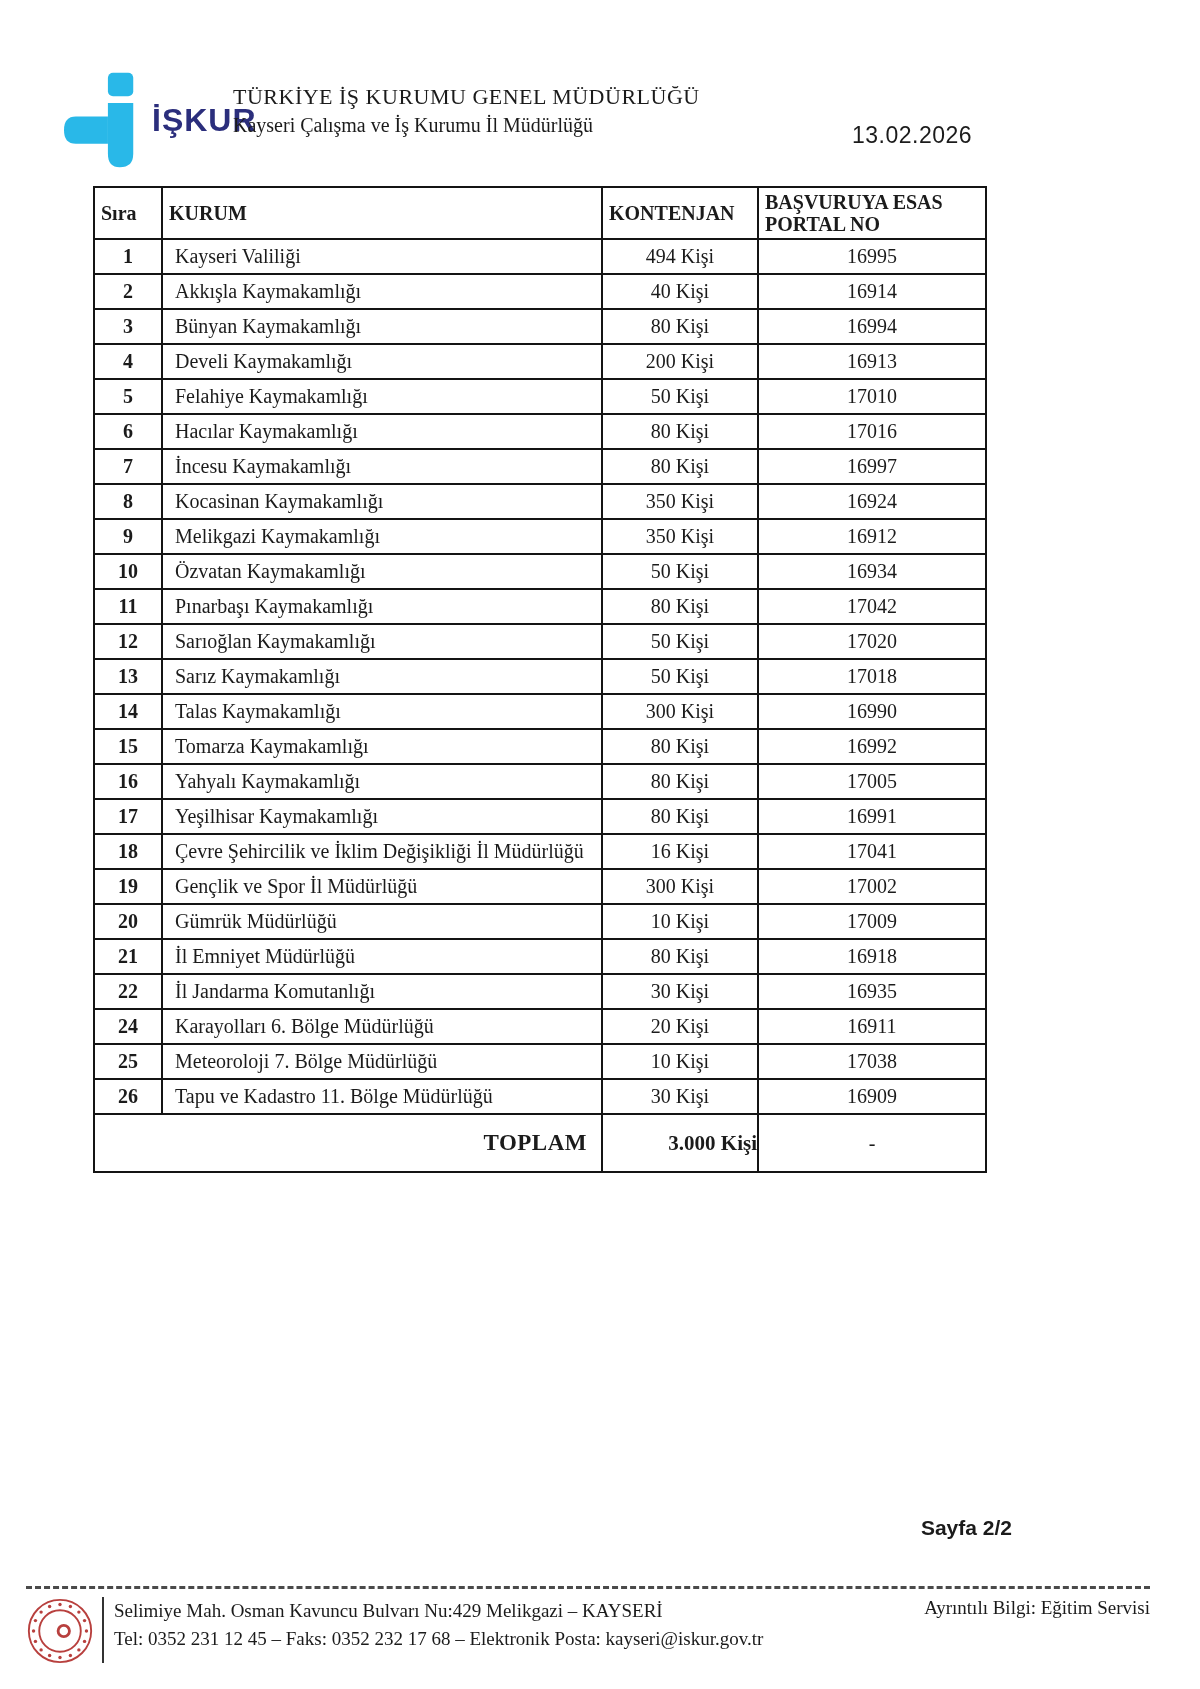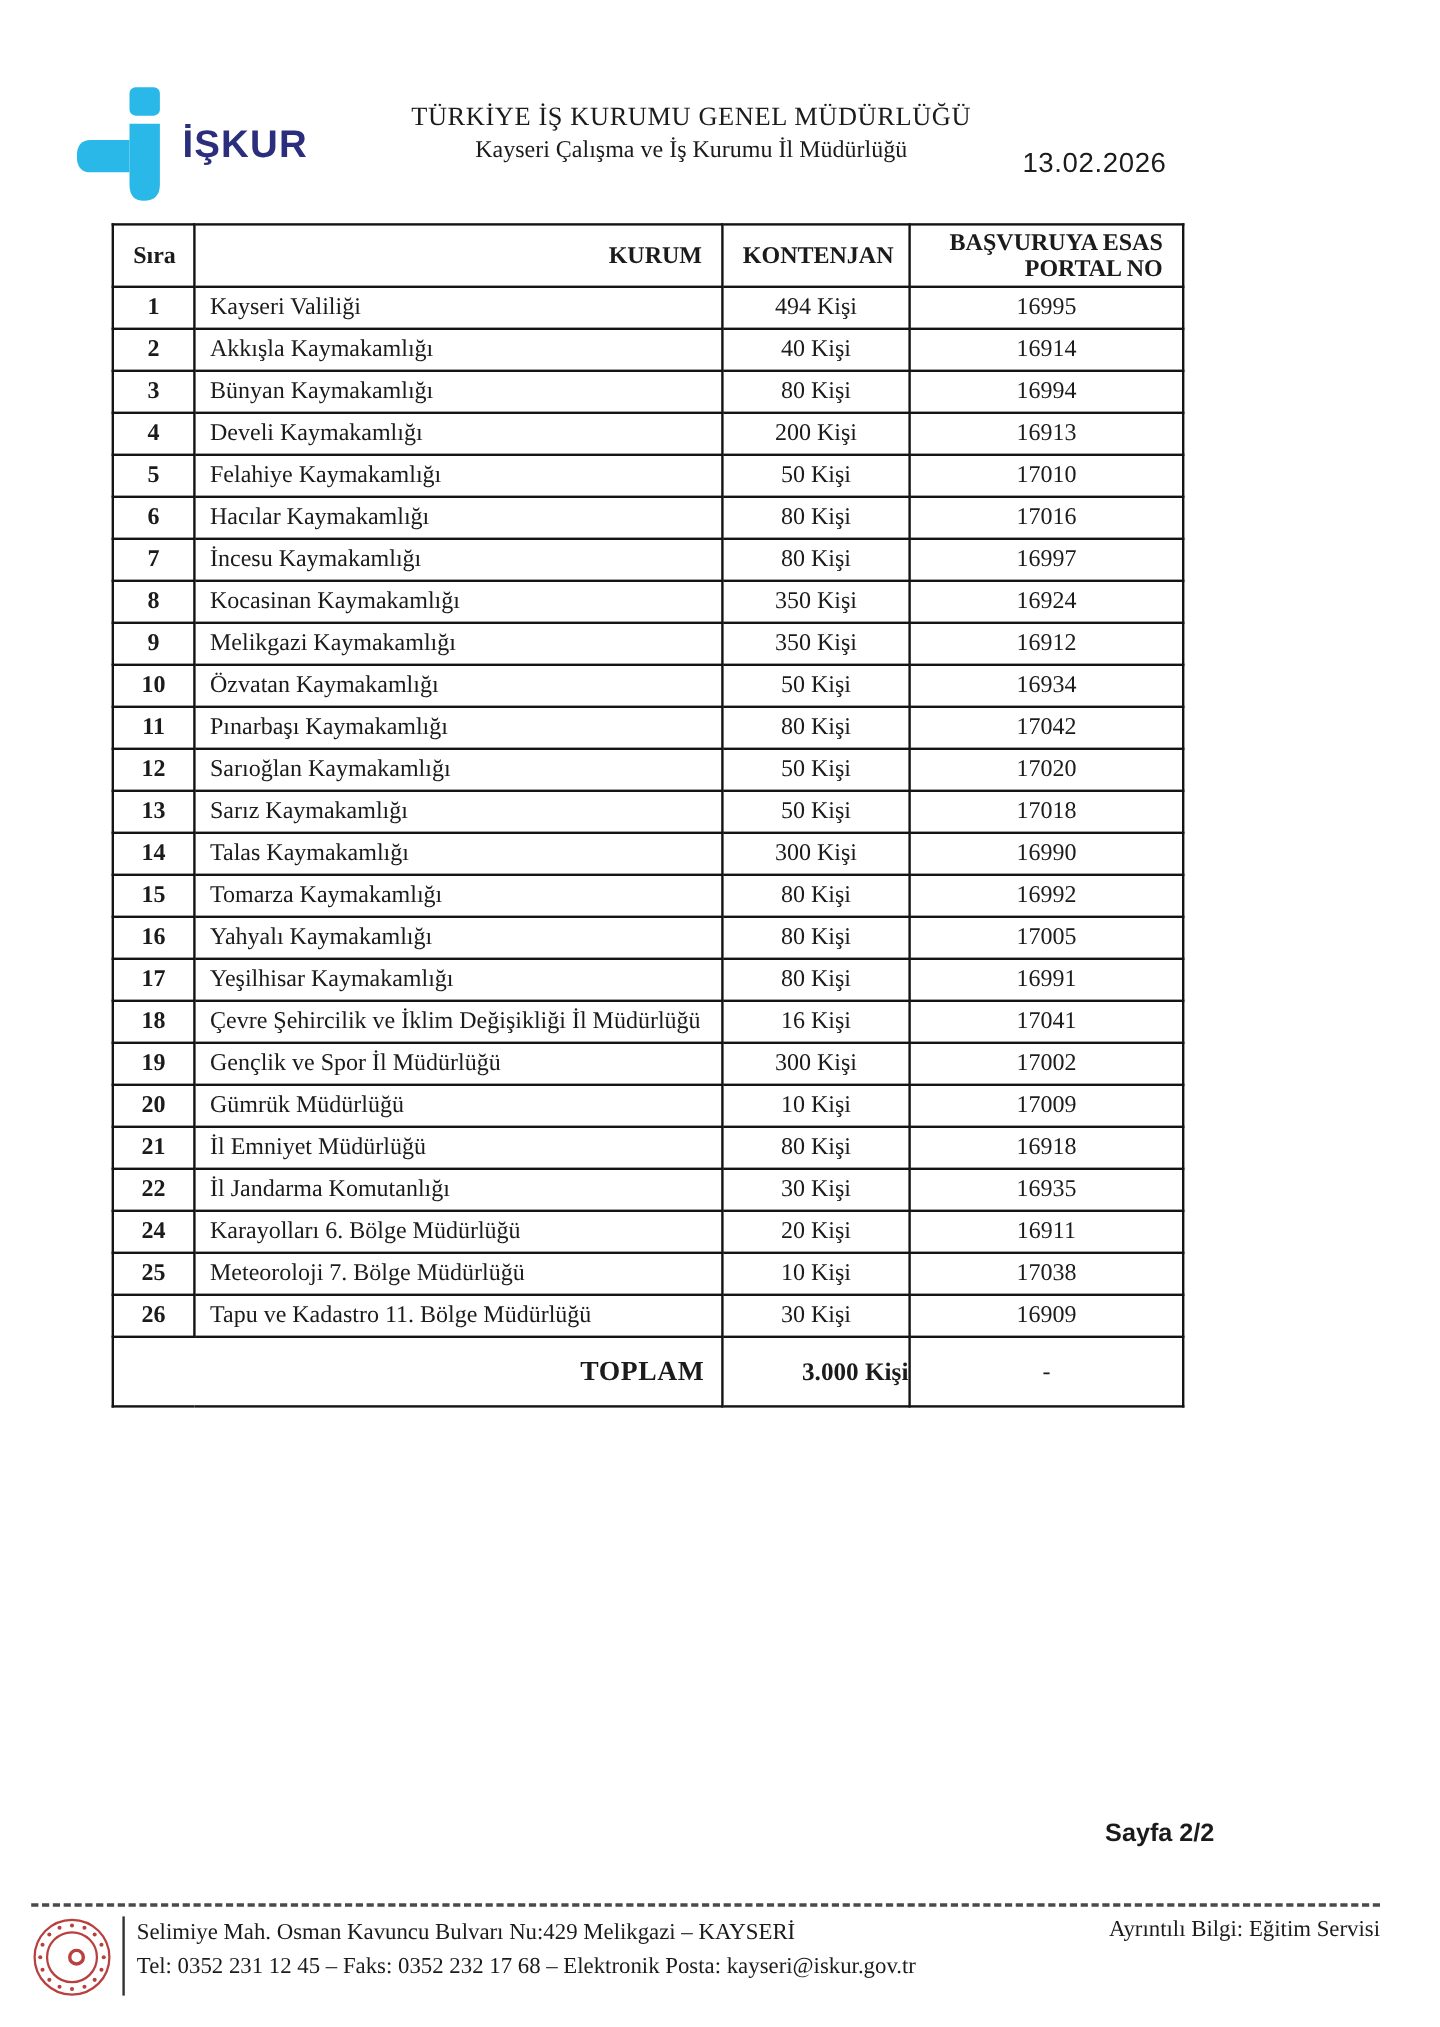--- a/index.html
+++ b/index.html
@@ -7,32 +7,32 @@
   .page {
     position:relative; width:1200px; height:1689px; background:#ffffff;
     font-family:"Liberation Serif", serif; color:#1b1b1b; overflow:hidden;
   }
 
   
   .logo { position:absolute; left:64px; top:72px; display:flex; align-items:center; gap:12px; }
   .logo svg { display:block; }
   .logo-word { font-family:"Liberation Sans", sans-serif; font-weight:bold; font-size:32px;
                letter-spacing:1px; color:var(--logo-navy,#2b2e7c); }
-  .org { position:absolute; left:251px; top:84px; width:650px; text-align:center; }
+  .org { position:absolute; left:233px; top:84px; width:650px; }
   .org-l1 { font-size:22px; letter-spacing:.5px; }
   .org-l2 { font-size:20px; margin-top:4px; }
   .doc-date { position:absolute; left:852px; top:122px; font-family:"Liberation Sans", sans-serif;
               font-weight:normal; font-size:23px; letter-spacing:.5px; }
 
   
   table.dist { position:absolute; left:93px; top:186px; width:892px;
                border-collapse:collapse; table-layout:fixed; }
   table.dist th, table.dist td { border:2px solid #141414; vertical-align:middle; }
   th.tbl-title { font-size:23px; font-weight:bold; letter-spacing:.5px; height:62px; text-align:center; }
-  thead th.colh { font-size:20px; font-weight:bold; height:52px; text-align:right; line-height:1.1; padding:2px 16px; }
+  thead th.colh { font-size:20px; font-weight:bold; height:52px; text-align:left; line-height:1.1; padding:2px 6px; }
   col.c-sira { width:68px; } col.c-kurum { width:440px; } col.c-kont { width:156px; } col.c-portal { width:228px; }
   tbody td { font-size:20px; height:35px; line-height:1.15; padding:3px 6px; }
   tbody td.c-sira { text-align:center; font-weight:bold; }
   tbody td.c-kurum { text-align:left; padding-left:12px; }
   tbody td.c-kontenjan, tbody td.c-portal { text-align:center; }
   tfoot td { height:58px; font-size:20px; }
   tfoot td.t-label { text-align:right; font-weight:bold; font-size:23px; padding-right:14px; letter-spacing:.5px; }
   tfoot td.t-kont { text-align:right; font-weight:bold; font-size:21px; }
   tfoot td.t-portal { text-align:center; }
 

